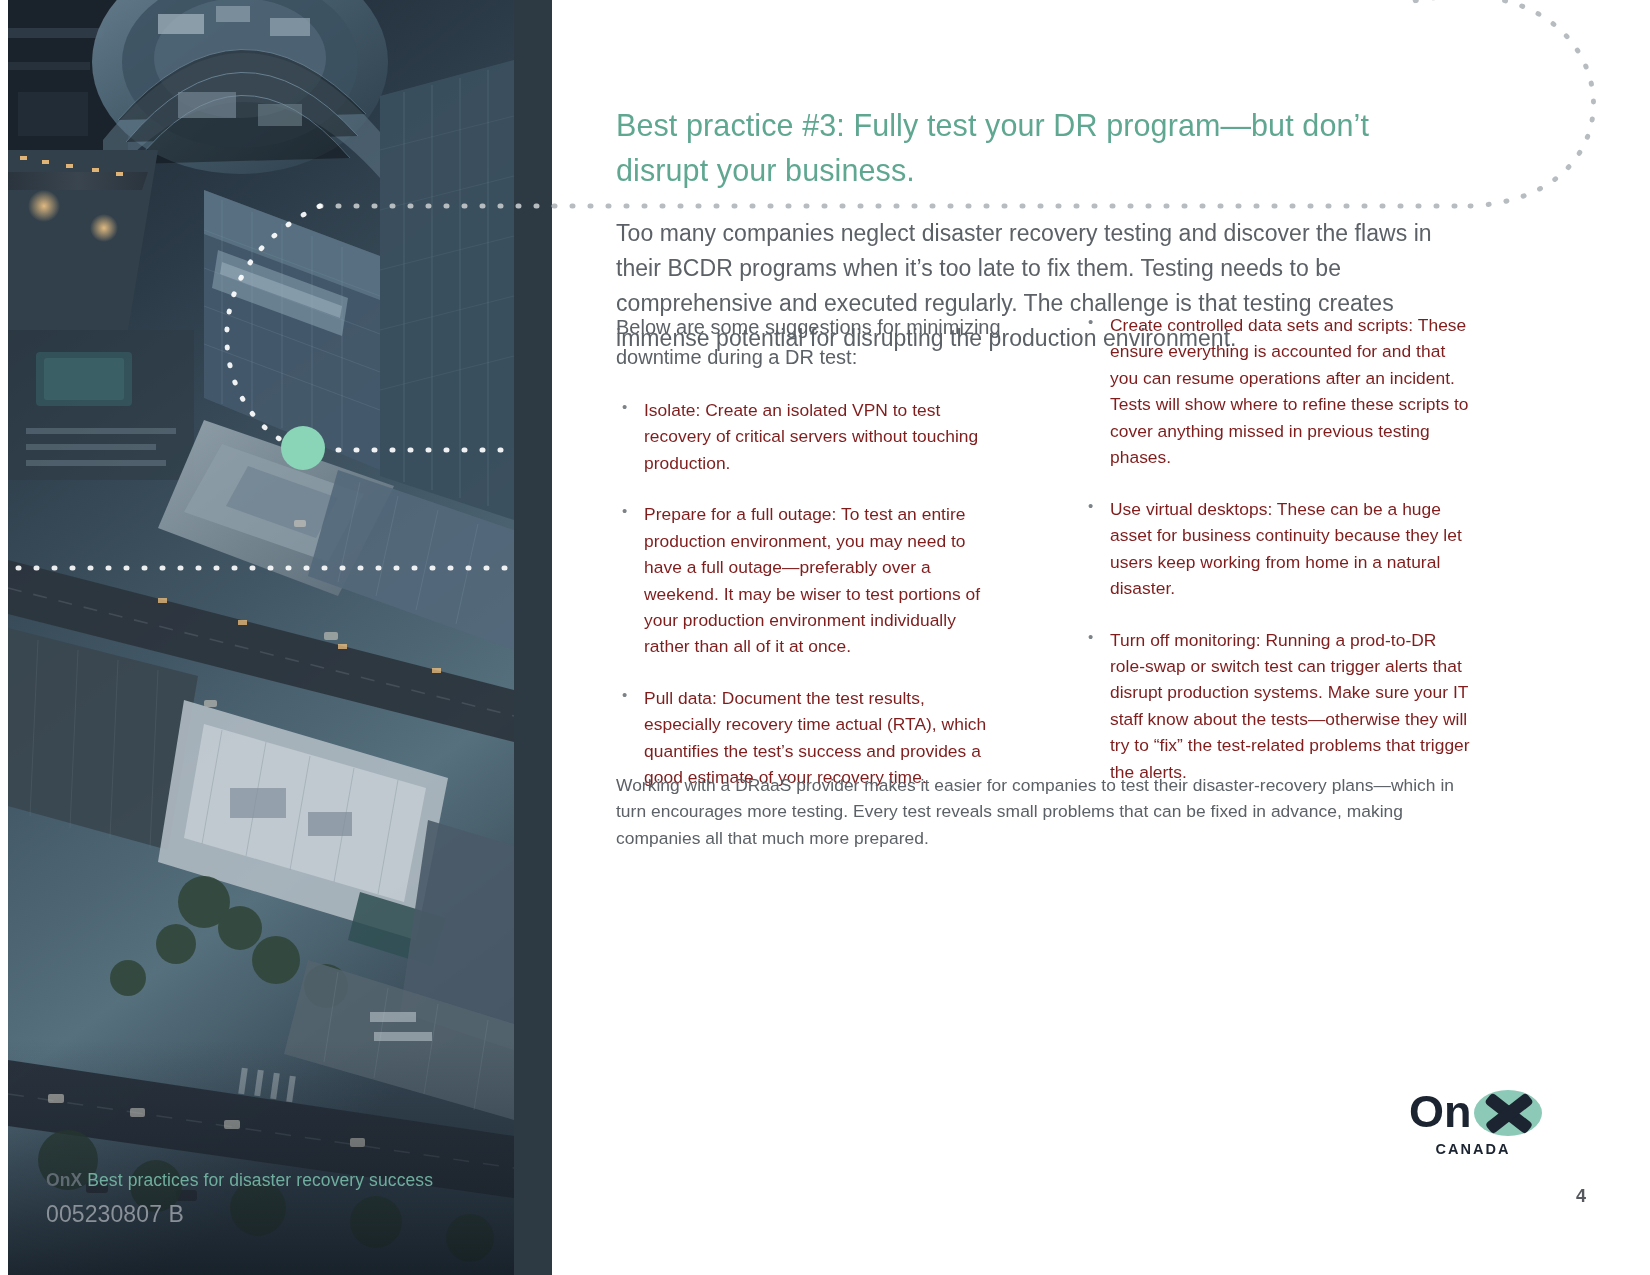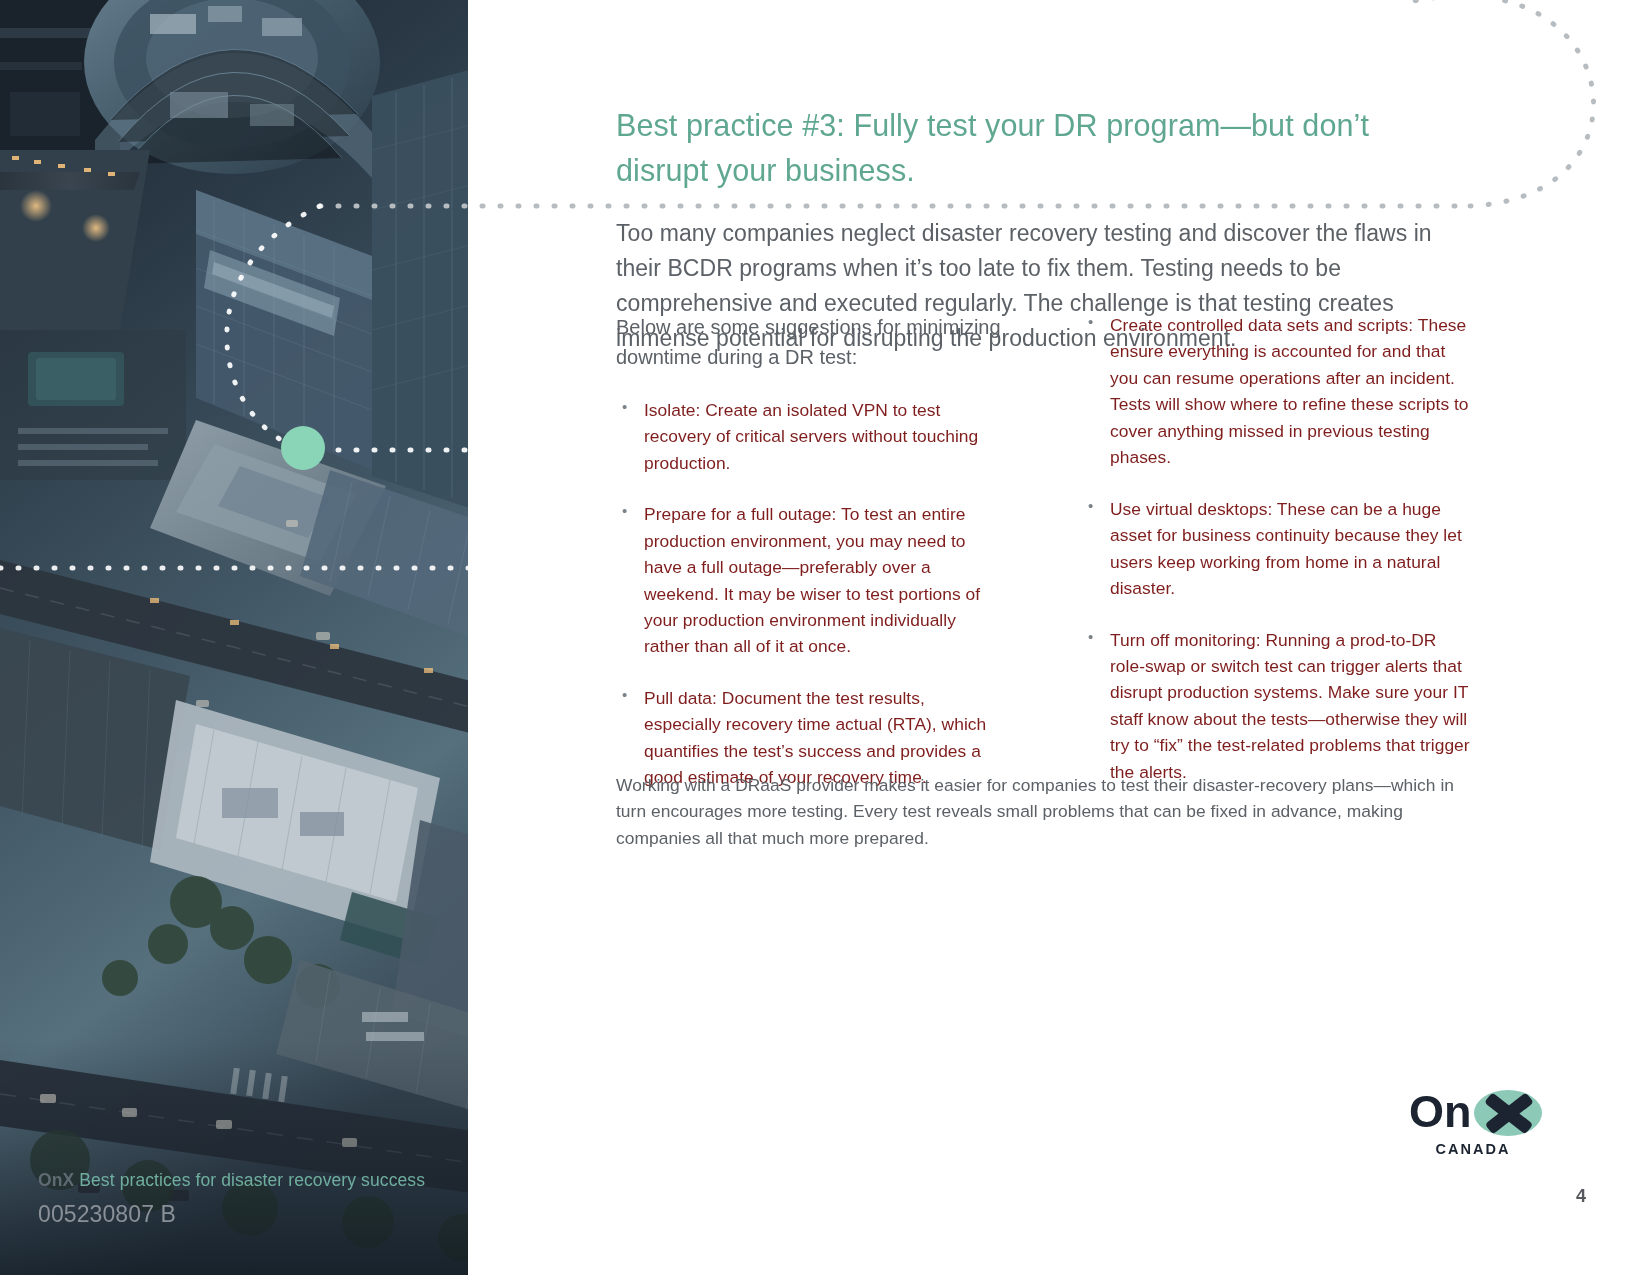--- a/index.html
+++ b/index.html
@@ -15,22 +15,22 @@
   .page {
     position: relative;
     width: 1650px;
     height: 1275px;
     background: #ffffff;
   }
 
   
   .photo-panel {
     position: absolute;
-    left: 0; top: 0;
-    width: 468px;
+    left: 8px; top: 0;
+    width: 544px;
     height: 1275px;
     overflow: hidden;
     background: #2d3a44;
   }
 
   .photo-canvas {
     position: absolute;
     left: 0; top: 0;
     width: 506px;
     height: 1275px;

